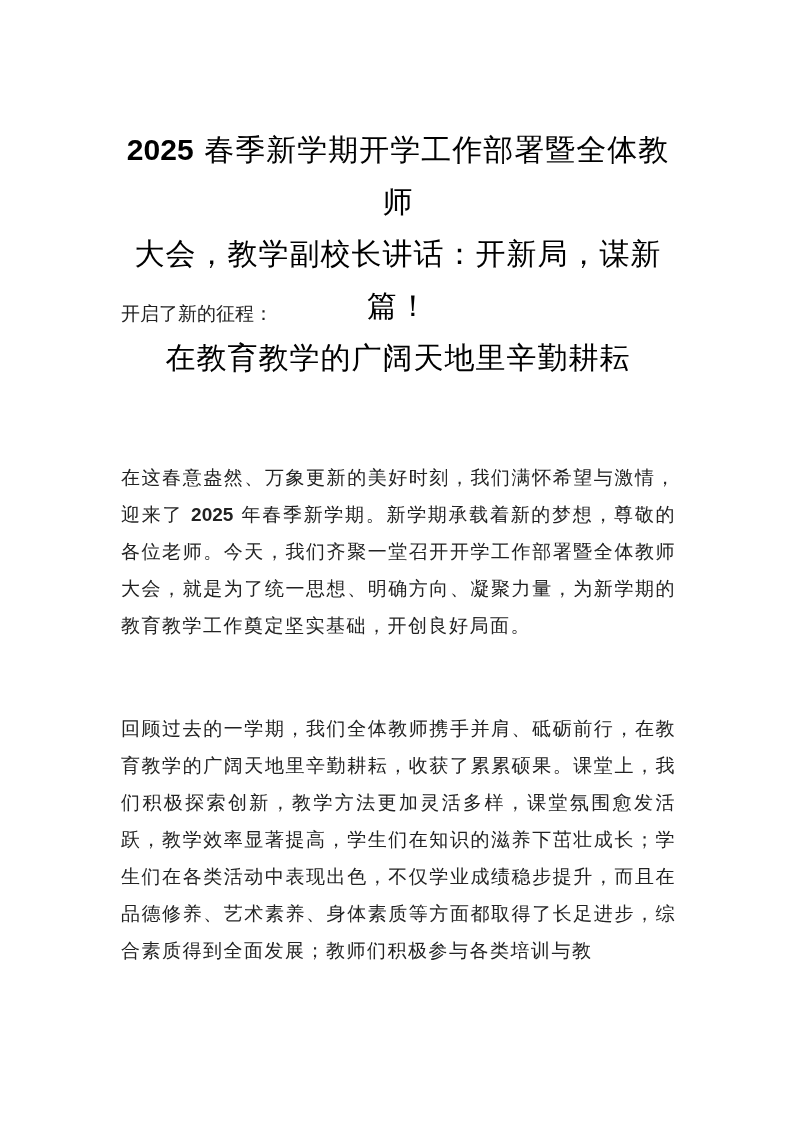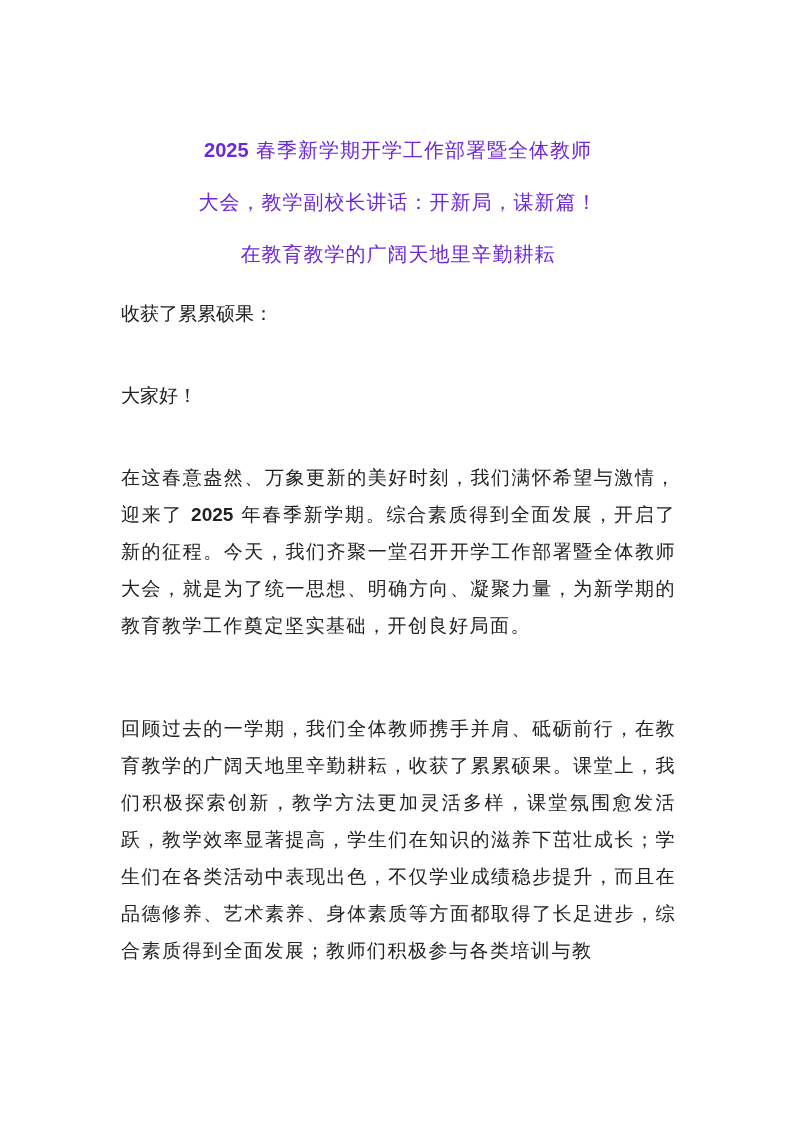--- a/index.html
+++ b/index.html
@@ -20,25 +20,25 @@
       left: 0; top: 0;
       width: 793px; height: 1122px;
       background: #ffffff;
     }
     .title {
       position: absolute;
       left: 118px;
       width: 560px;
       top: 124px;
       text-align: center;
-      font-size: 20px;
+      font-size: 30px;
       line-height: 52px;
       font-weight: normal;
       letter-spacing: 1px;
-      color: #6d28d9;
+      color: #000000;
       margin: 0;
     }
     .title .num {
       font-family: "Liberation Sans", sans-serif;
       font-weight: bold;
       letter-spacing: 0;
     }
     .body-text {
       position: absolute;
       left: 121px;
@@ -64,21 +64,20 @@
       margin: 0 8px;
     }
   </style>
 </head>
 <body>
 
 <div class="page">
 
   <h1 class="title"><span class="num">2025</span> <span>春季新学期开学工作部署暨全体教师</span><br><span>大会，教学副校长讲话：开新局，谋新篇！</span><br><span>在教育教学的广阔天地里辛勤耕耘</span></h1>
 
-  <p class="body-text greet1">收获了累累硕果：</p>
+  <p class="body-text greet1">开启了新的征程：</p>
 
-  <p class="body-text greet2">大家好！</p>
 
-  <p class="body-text para p1"><span>在这春意盎然、万象更新的美好时刻，我们满怀希望与激情，迎来了</span><span class="num">2025</span><span>年春季新学期。综合素质得到全面发展，开启了新的征程。今天，我们齐聚一堂召开开学工作部署暨全体教师大会，就是为了统一思想、明确方向、凝聚力量，为新学期的教育教学工作奠定坚实基础，开创良好局面。</span></p>
+  <p class="body-text para p1"><span>在这春意盎然、万象更新的美好时刻，我们满怀希望与激情，迎来了</span><span class="num">2025</span><span>年春季新学期。新学期承载着新的梦想，尊敬的各位老师。今天，我们齐聚一堂召开开学工作部署暨全体教师大会，就是为了统一思想、明确方向、凝聚力量，为新学期的教育教学工作奠定坚实基础，开创良好局面。</span></p>
 
   <p class="body-text para p2">回顾过去的一学期，我们全体教师携手并肩、砥砺前行，在教育教学的广阔天地里辛勤耕耘，收获了累累硕果。课堂上，我们积极探索创新，教学方法更加灵活多样，课堂氛围愈发活跃，教学效率显著提高，学生们在知识的滋养下茁壮成长；学生们在各类活动中表现出色，不仅学业成绩稳步提升，而且在品德修养、艺术素养、身体素质等方面都取得了长足进步，综合素质得到全面发展；教师们积极参与各类培训与教</p>
 
 </div>
 
 </body></html>

